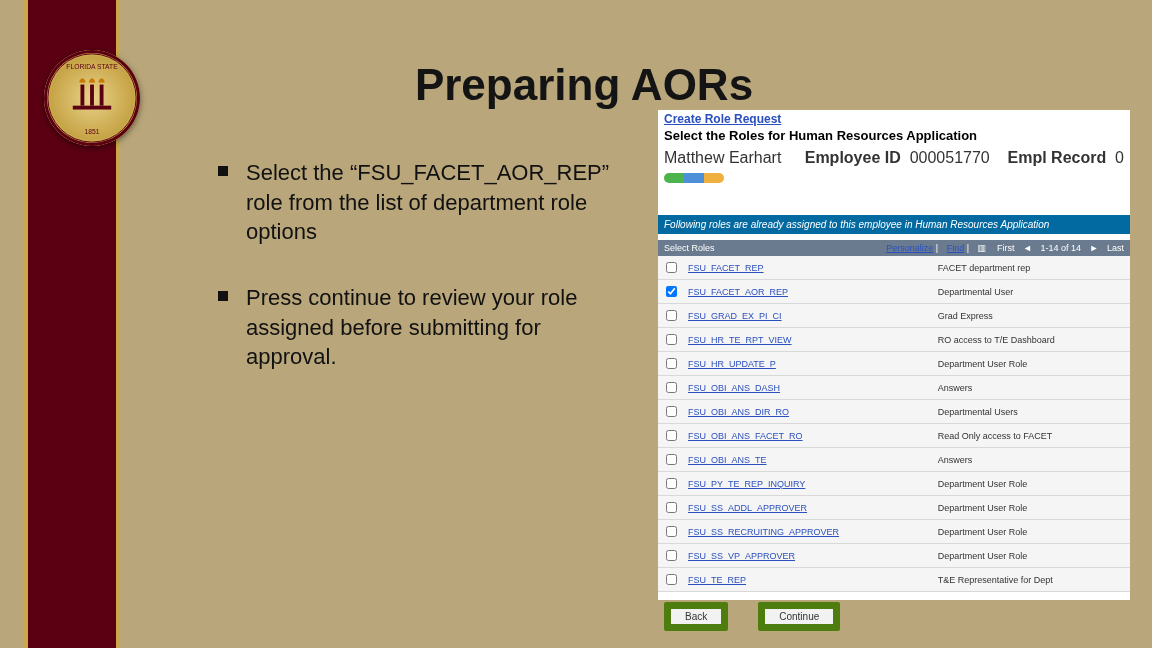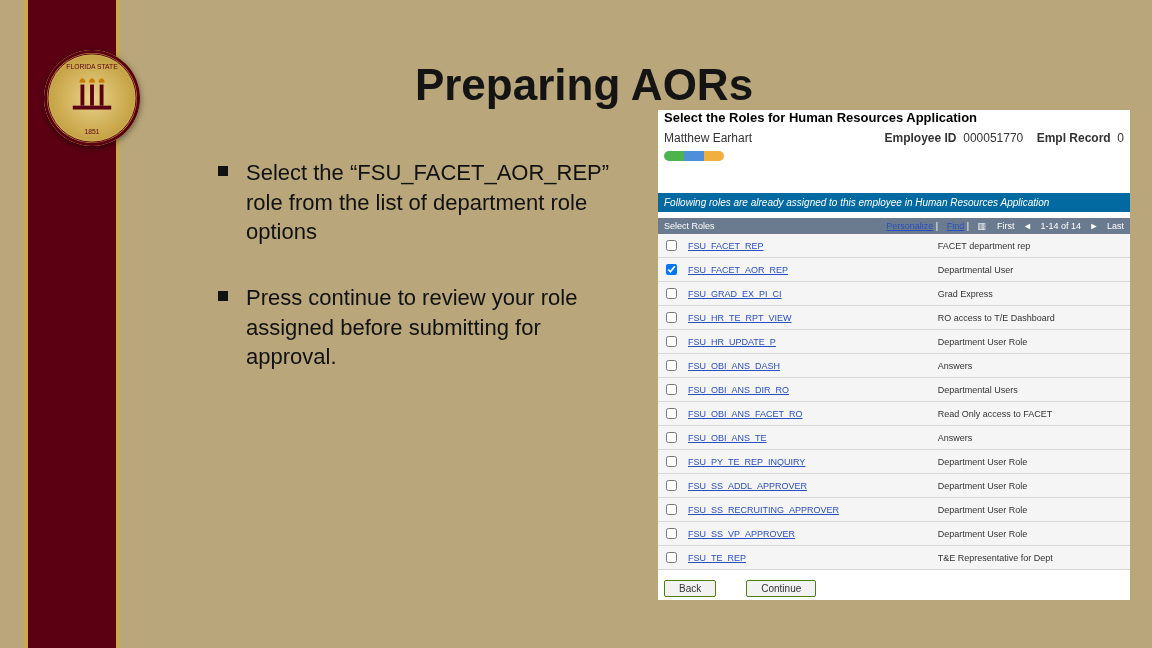--- a/index.html
+++ b/index.html
@@ -15,33 +15,33 @@
   .title{position:absolute;left:16px;right:0;top:60px;text-align:center;font-size:44px;font-weight:bold;color:#141414;}
   .bullets{position:absolute;left:200px;top:140px;width:430px;font-size:22px;color:#111;line-height:1.35;}
   .bullets ul{list-style:none;padding:0;margin:18px;}
   .bullets li{position:relative;padding-left:28px;margin-bottom:36px;}
   .bullets li::before{content:"";position:absolute;left:0;top:8px;width:10px;height:10px;background:#111;}
   
   .shot{position:absolute;right:22px;top:110px;width:472px;height:490px;background:#fff;font-size:10px;color:#333;}
   .shot .link{color:#2a4fbf;text-decoration:underline;}
   .shot .hdr1{font-size:12px;font-weight:bold;color:#333;padding:2px 6px;}
   .shot .hdr2{font-size:13px;font-weight:bold;color:#000000;padding:0 6px 4px;}
-  .shot .emp{padding:2px 6px;font-size:12px;display:flex;justify-content:space-between;}
+  .shot .emp{padding:2px 6px;font-size:16px;display:flex;justify-content:space-between;}
   .shot .seg{height:10px;width:60px;border-radius:5px;margin:4px 6px;
              background:linear-gradient(90deg,#4db34d 0 33%,#4d8fd9 33% 66%,#f0b040 66%);}
   .shot .note{background:#0369a1;color:#fff;font-style:italic;font-size:10px;padding:4px 6px;}
   .shot .assigned{background:#f2f2f2;border:1px solid #999;margin:0 6px;font-size:9px;padding:2px 4px;}
   .shot .tblhdr{background:#6a7b8f;color:#fff;display:flex;justify-content:space-between;padding:3px 6px;font-size:9px;}
   .shot .tblhdr .tools span{margin-left:6px;}
   .shot table{width:100%;border-collapse:collapse;font-size:9px;}
   .shot td{border-bottom:1px solid #d8d8d8;padding:3px 4px;vertical-align:middle;background:#f5f5f5;}
   .shot td.chk{width:18px;text-align:center;}
   .shot input[type=checkbox]{width:11px;height:11px;}
   .shot .btns{padding:10px 6px;display:flex;gap:30px;}
-  .shot .btn{background:#f2f2f2;border:1px solid #4d7c0f;border-radius:2px;padding:2px 14px;font-size:10px;}
+  .shot .btn{background:#f2f2f2;border:7px solid #4d7c0f;border-radius:2px;padding:2px 14px;font-size:10px;}
 </style>
 </head>
 <body>
 
 <div class="slide">
   <div class="gold-border-left"></div>
   <div class="maroon-stripe"></div>
   <div class="gold-border-right"></div>
 
   <div class="seal">
@@ -60,20 +60,21 @@
   <div class="title">Preparing AORs</div>
 
   <div class="bullets">
     <ul>
       <li>Select the “FSU_FACET_AOR_REP” role from the list of department role options</li>
       <li>Press continue to review your role assigned before submitting for approval.</li>
     </ul>
   </div>
 
   <div class="shot">
+    <div class="hdr1"><span class="link">Create Role Request</span></div>
     <div class="hdr2">Select the Roles for Human Resources Application</div>
     <div class="emp">
       <span>Matthew Earhart</span>
       <span>
         <b>Employee ID</b>
         &nbsp;<span>000051770</span>
         &nbsp;&nbsp;
         <b>Empl Record</b>
         &nbsp;<span>0</span>
       </span>

